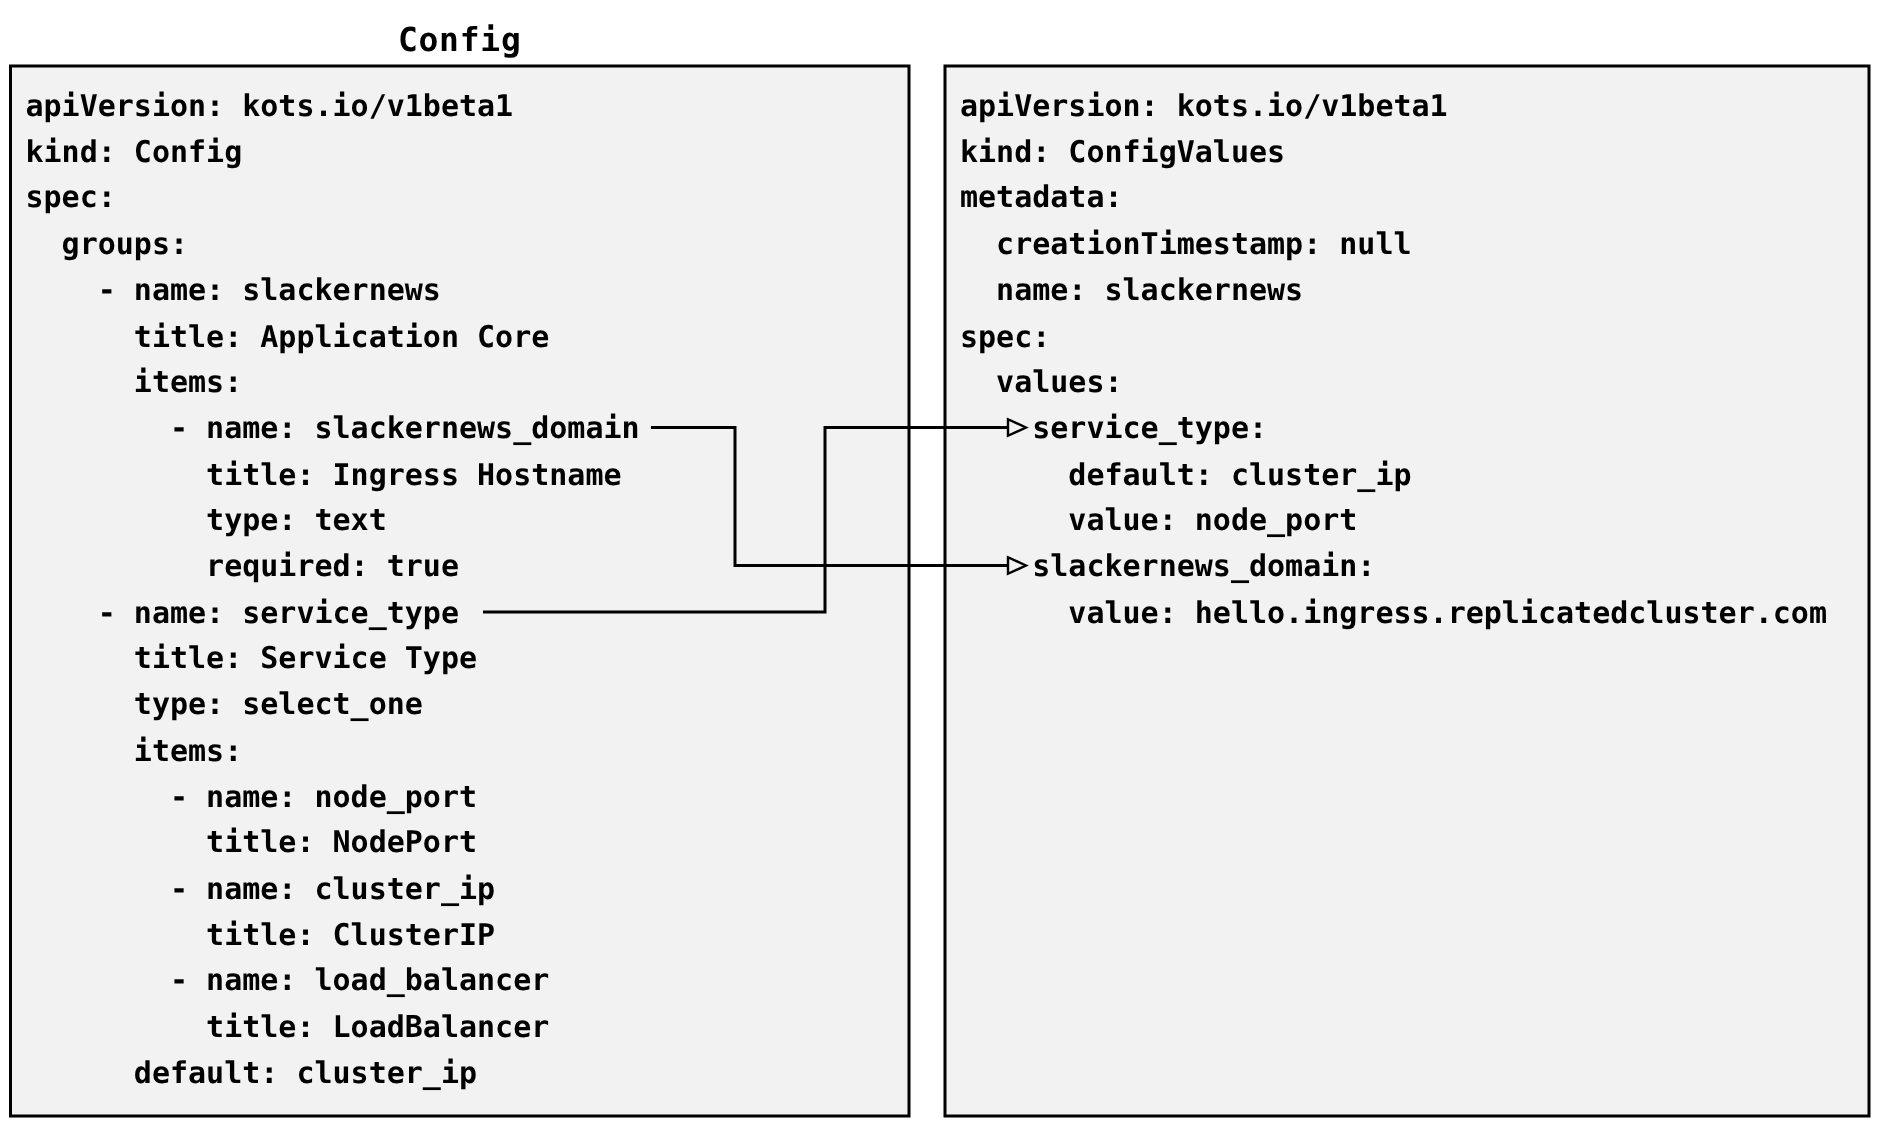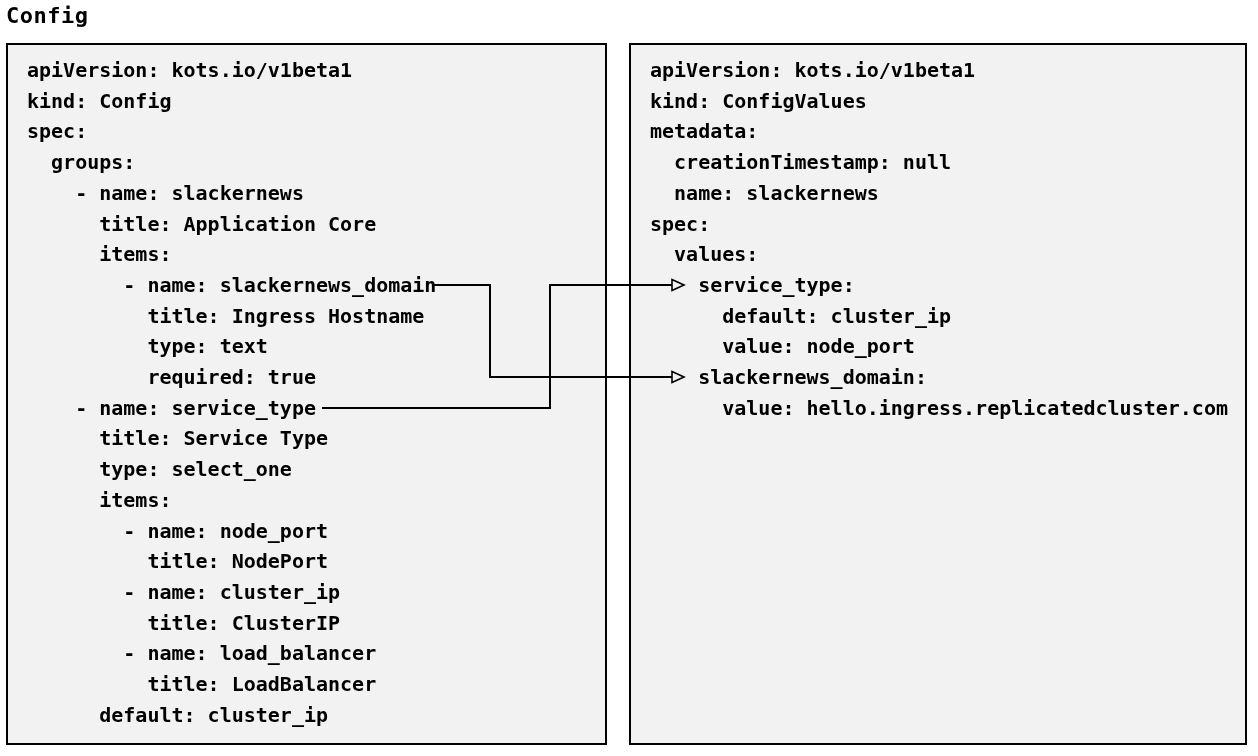--- a/index.html
+++ b/index.html
@@ -9,40 +9,41 @@
   }
   .canvas {
     position: relative;
     width: 1258px;
     height: 756px;
     background: #ffffff;
     overflow: hidden;
   }
   .panel-title {
     position: absolute;
-    top: 3px;
+    top: 15px;
+    text-align: center;
     font-weight: bold;
     font-size: 22px;
     color: #000000;
     letter-spacing: 0.5px;
   }
   #title-left  { left: 6px;   width: 601px; }
   #title-right { left: 629px; width: 618px; }
   .yaml-box {
     position: absolute;
     top: 43px;
     height: 702px;
     background: #f2f2f2;
     border: 2px solid #000000;
   }
   #box-left  { left: 6px;   width: 601px; }
   #box-right { left: 629px; width: 618px; }
   .yaml-box pre {
     margin: 0;
-    padding: 10px 0 0 19px;
+    padding: 10px 0 0 9px;
     font-family: "DejaVu Sans Mono", "Liberation Mono", monospace;
     font-weight: bold;
     font-size: 20px;
     line-height: 30.7px;
     color: #000000;
     white-space: pre;
   }
   #arrow-overlay {
     position: absolute;
     left: 0; top: 0;

